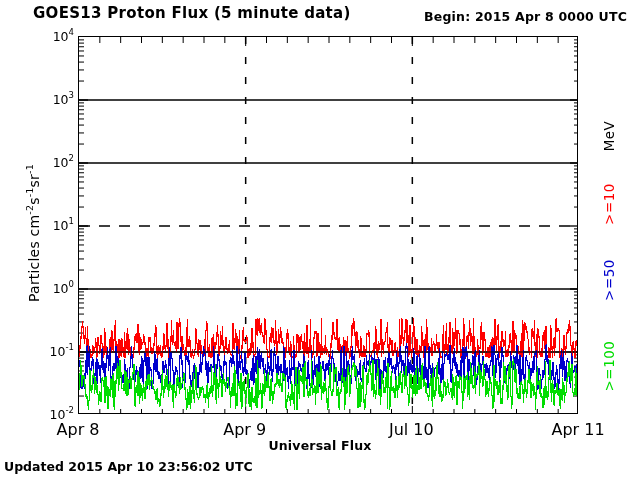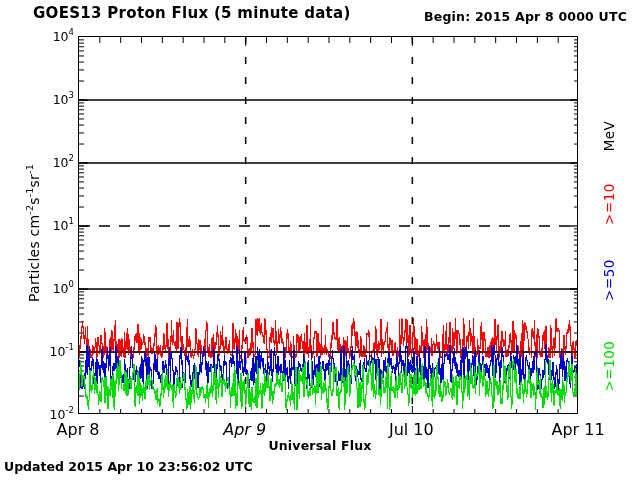--- a/index.html
+++ b/index.html
@@ -250,21 +250,21 @@
           <polyline points="0.00,313.04 0.58,320.14 1.16,306.85 1.74,304.66 2.31,296.26 2.89,290.97 3.47,284.14 4.05,290.62 4.63,293.01 5.21,305.05 5.79,306.17 6.37,290.37 6.94,301.18 7.52,301.76 8.10,308.68 8.68,289.27 9.26,317.24 9.84,311.93 10.42,319.87 11.00,320.13 11.57,311.99 12.15,319.43 12.73,320.98 13.31,314.74 13.89,308.41 14.47,316.05 15.05,315.40 15.63,313.09 16.20,309.65 16.78,301.03 17.36,315.15 17.94,320.59 18.52,310.59 19.10,299.92 19.68,308.38 20.25,308.81 20.83,315.39 21.41,314.43 21.99,297.92 22.57,301.85 23.15,307.99 23.73,320.57 24.31,317.13 24.88,320.66 25.46,290.52 26.04,312.52 26.62,294.83 27.20,320.67 27.78,313.60 28.36,319.64 28.94,318.18 29.51,320.88 30.09,318.56 30.67,306.14 31.25,300.43 31.83,318.92 32.41,305.67 32.99,294.39 33.56,294.89 34.14,315.38 34.72,308.00 35.30,298.66 35.88,290.57 36.46,283.51 37.04,308.92 37.62,306.12 38.19,307.16 38.77,309.30 39.35,320.85 39.93,301.56 40.51,320.46 41.09,318.91 41.67,308.10 42.25,300.63 42.82,319.95 43.40,301.88 43.98,311.05 44.56,315.13 45.14,320.60 45.72,295.04 46.30,320.63 46.88,307.89 47.45,296.29 48.03,311.59 48.61,290.57 49.19,318.28 49.77,297.29 50.35,314.30 50.93,314.67 51.50,310.52 52.08,319.67 52.66,320.29 53.24,317.66 53.82,320.70 54.40,319.45 54.98,312.23 55.56,298.90 56.13,304.22 56.71,298.67 57.29,296.23 57.87,306.13 58.45,304.56 59.03,286.96 59.61,308.28 60.19,318.08 60.76,295.54 61.34,310.33 61.92,312.69 62.50,302.44 63.08,306.32 63.66,306.90 64.24,304.23 64.81,297.22 65.39,306.51 65.97,305.23 66.55,318.03 67.13,311.50 67.71,320.46 68.29,317.02 68.87,310.96 69.44,320.84 70.02,300.23 70.60,305.32 71.18,299.62 71.76,312.19 72.34,311.24 72.92,316.77 73.50,311.33 74.07,314.01 74.65,316.16 75.23,302.63 75.81,303.59 76.39,288.45 76.97,290.43 77.55,317.02 78.13,308.57 78.70,320.92 79.28,307.55 79.86,316.76 80.44,315.97 81.02,310.71 81.60,307.88 82.18,320.71 82.75,314.98 83.33,320.24 83.91,313.81 84.49,296.93 85.07,297.82 85.65,301.55 86.23,314.46 86.81,311.69 87.38,303.65 87.96,285.97 88.54,311.89 89.12,302.11 89.70,320.90 90.28,316.89 90.86,319.83 91.44,313.86 92.01,301.08 92.59,283.13 93.17,308.36 93.75,304.94 94.33,293.04 94.91,305.17 95.49,307.16 96.06,309.30 96.64,303.92 97.22,314.85 97.80,284.84 98.38,287.06 98.96,311.60 99.54,300.68 100.12,285.35 100.69,280.95 101.27,290.41 101.85,294.99 102.43,319.44 103.01,314.01 103.59,299.52 104.17,311.67 104.75,312.62 105.32,313.47 105.90,318.90 106.48,314.11 107.06,310.31 107.64,317.77 108.22,281.81 108.80,309.84 109.38,301.66 109.95,310.27 110.53,299.05 111.11,304.41 111.69,318.16 112.27,320.89 112.85,315.98 113.43,312.57 114.00,319.07 114.58,320.73 115.16,318.18 115.74,313.50 116.32,311.22 116.90,291.48 117.48,305.64 118.06,307.19 118.63,306.53 119.21,320.48 119.79,301.78 120.37,312.94 120.95,303.39 121.53,314.62 122.11,308.08 122.69,308.59 123.26,320.50 123.84,317.81 124.42,318.60 125.00,318.32 125.58,302.13 126.16,315.05 126.74,294.94 127.31,292.52 127.89,283.84 128.47,305.73 129.05,313.74 129.63,320.12 130.21,307.13 130.79,319.06 131.37,320.64 131.94,321.09 132.52,301.02 133.10,319.98 133.68,307.61 134.26,296.78 134.84,307.40 135.42,318.18 136.00,305.48 136.57,311.74 137.15,305.82 137.73,306.45 138.31,287.99 138.89,296.03 139.47,306.33 140.05,318.84 140.63,310.68 141.20,311.80 141.78,294.05 142.36,306.77 142.94,307.92 143.52,288.79 144.10,309.25 144.68,302.90 145.25,318.15 145.83,314.62 146.41,301.28 146.99,299.94 147.57,306.34 148.15,313.96 148.73,317.25 149.31,313.54 149.88,309.24 150.46,303.35 151.04,315.75 151.62,316.04 152.20,318.29 152.78,318.17 153.36,315.63 153.94,286.31 154.51,304.14 155.09,312.51 155.67,300.78 156.25,306.41 156.83,291.77 157.41,312.35 157.99,312.82 158.56,298.69 159.14,314.97 159.72,317.38 160.30,293.11 160.88,317.29 161.46,320.80 162.04,319.90 162.62,320.57 163.19,304.83 163.77,297.02 164.35,289.65 164.93,302.80 165.51,302.34 166.09,304.45 166.67,306.10 167.25,301.94 167.82,298.46 168.40,306.86 168.98,320.61 169.56,318.66 170.14,311.40 170.72,319.35 171.30,305.82 171.88,317.88 172.45,296.71 173.03,291.29 173.61,291.63 174.19,314.60 174.77,320.10 175.35,319.62 175.93,318.29 176.50,315.64 177.08,281.84 177.66,293.20 178.24,299.16 178.82,281.02 179.40,285.83 179.98,294.00 180.56,280.86 181.13,297.54 181.71,292.62 182.29,286.37 182.87,295.33 183.45,295.70 184.03,299.01 184.61,304.72 185.19,306.47 185.76,282.01 186.34,282.65 186.92,292.06 187.50,312.51 188.08,312.65 188.66,316.74 189.24,320.45 189.81,320.60 190.39,320.00 190.97,300.50 191.55,296.48 192.13,305.58 192.71,289.62 193.29,293.05 193.87,301.05 194.44,290.81 195.02,305.00 195.60,309.35 196.18,304.72 196.76,283.37 197.34,317.80 197.92,316.00 198.50,312.95 199.07,304.44 199.65,292.43 200.23,307.38 200.81,303.61 201.39,289.80 201.97,294.15 202.55,305.93 203.13,300.95 203.70,307.41 204.28,305.06 204.86,310.13 205.44,320.18 206.02,309.90 206.60,320.99 207.18,310.85 207.75,301.78 208.33,291.66 208.91,295.52 209.49,314.25 210.07,309.97 210.65,310.24 211.23,319.87 211.81,304.36 212.38,317.96 212.96,320.93 213.54,320.41 214.12,319.04 214.70,299.12 215.28,319.01 215.86,320.99 216.44,320.48 217.01,319.88 217.59,297.20 218.17,306.09 218.75,296.74 219.33,301.25 219.91,315.74 220.49,300.11 221.06,313.16 221.64,307.75 222.22,296.90 222.80,302.43 223.38,307.40 223.96,312.03 224.54,304.23 225.12,320.30 225.69,296.48 226.27,315.64 226.85,308.88 227.43,316.54 228.01,287.95 228.59,305.88 229.17,318.50 229.75,320.43 230.32,303.02 230.90,312.00 231.48,282.46 232.06,315.27 232.64,318.49 233.22,318.92 233.80,320.07 234.38,311.48 234.95,301.73 235.53,294.77 236.11,294.93 236.69,296.87 237.27,293.67 237.85,320.47 238.43,313.90 239.00,295.81 239.58,314.02 240.16,316.02 240.74,305.45 241.32,320.85 241.90,320.36 242.48,281.39 243.06,318.40 243.63,309.06 244.21,313.16 244.79,314.35 245.37,315.42 245.95,311.07 246.53,298.04 247.11,314.51 247.69,318.00 248.26,314.19 248.84,312.94 249.42,319.36 250.00,319.02 250.58,320.72 251.16,320.97 251.74,317.98 252.31,297.72 252.89,303.54 253.47,301.19 254.05,285.28 254.63,289.25 255.21,299.92 255.79,302.31 256.37,300.09 256.94,302.89 257.52,296.97 258.10,281.75 258.68,312.14 259.26,312.68 259.84,302.18 260.42,299.59 261.00,315.00 261.57,307.10 262.15,310.30 262.73,320.56 263.31,307.76 263.89,315.67 264.47,300.24 265.05,315.94 265.63,303.28 266.20,319.32 266.78,303.13 267.36,307.35 267.94,314.82 268.52,298.67 269.10,315.75 269.68,312.74 270.25,317.80 270.83,320.63 271.41,319.23 271.99,309.73 272.57,307.10 273.15,286.37 273.73,298.75 274.31,281.55 274.88,283.80 275.46,287.26 276.04,297.17 276.62,316.43 277.20,302.88 277.78,295.19 278.36,296.13 278.94,310.73 279.51,303.36 280.09,315.65 280.67,319.21 281.25,318.29 281.83,298.78 282.41,310.27 282.99,319.78 283.56,317.54 284.14,319.62 284.72,307.97 285.30,310.96 285.88,320.31 286.46,312.77 287.04,313.92 287.62,295.72 288.19,297.29 288.77,297.76 289.35,294.34 289.93,295.49 290.51,313.70 291.09,319.58 291.67,318.50 292.25,320.31 292.82,316.82 293.40,314.25 293.98,315.39 294.56,312.32 295.14,305.01 295.72,317.27 296.30,304.31 296.88,289.26 297.45,317.73 298.03,314.63 298.61,320.56 299.19,303.81 299.77,315.84 300.35,307.42 300.93,308.08 301.50,299.70 302.08,281.97 302.66,320.31 303.24,306.09 303.82,301.92 304.40,316.64 304.98,306.88 305.56,306.54 306.13,304.09 306.71,297.52 307.29,293.98 307.87,292.02 308.45,285.22 309.03,310.59 309.61,309.30 310.19,316.63 310.76,299.93 311.34,304.36 311.92,304.69 312.50,315.69 313.08,303.45 313.66,318.17 314.24,318.48 314.81,318.57 315.39,306.45 315.97,306.42 316.55,305.07 317.13,317.36 317.71,320.09 318.29,310.01 318.87,319.35 319.44,319.06 320.02,319.10 320.60,282.33 321.18,308.86 321.76,312.10 322.34,294.81 322.92,281.26 323.50,292.54 324.07,301.96 324.65,308.77 325.23,300.16 325.81,293.57 326.39,295.50 326.97,282.34 327.55,311.90 328.13,294.64 328.70,282.70 329.28,317.57 329.86,320.34 330.44,304.91 331.02,288.51 331.60,306.16 332.18,316.79 332.75,320.97 333.33,306.44 333.91,301.95 334.49,280.87 335.07,291.23 335.65,299.92 336.23,317.25 336.81,299.78 337.38,317.75 337.96,301.73 338.54,312.47 339.12,320.39 339.70,313.09 340.28,318.43 340.86,308.44 341.44,313.37 342.01,314.39 342.59,288.66 343.17,300.95 343.75,294.76 344.33,320.54 344.91,314.44 345.49,313.17 346.06,302.28 346.64,297.15 347.22,315.01 347.80,282.06 348.38,312.69 348.96,306.38 349.54,312.31 350.12,316.19 350.69,312.94 351.27,310.15 351.85,316.22 352.43,301.37 353.01,318.68 353.59,310.59 354.17,306.73 354.75,304.63 355.32,309.91 355.90,314.85 356.48,311.69 357.06,307.47 357.64,296.63 358.22,312.30 358.80,306.47 359.38,316.21 359.95,304.97 360.53,320.02 361.11,314.83 361.69,320.36 362.27,320.84 362.85,320.35 363.43,318.35 364.00,299.01 364.58,287.78 365.16,318.86 365.74,320.27 366.32,299.11 366.90,298.55 367.48,285.71 368.06,312.31 368.63,321.06 369.21,309.62 369.79,299.89 370.37,306.19 370.95,284.57 371.53,303.30 372.11,309.95 372.69,314.39 373.26,316.54 373.84,291.36 374.42,312.32 375.00,306.39 375.58,308.67 376.16,293.45 376.74,281.40 377.31,315.36 377.89,317.00 378.47,298.41 379.05,293.16 379.63,294.82 380.21,297.44 380.79,307.60 381.37,302.44 381.94,321.09 382.52,319.10 383.10,312.16 383.68,320.72 384.26,294.41 384.84,281.16 385.42,315.11 386.00,313.76 386.57,316.75 387.15,317.84 387.73,300.27 388.31,298.16 388.89,301.07 389.47,312.23 390.05,296.10 390.63,283.45 391.20,297.93 391.78,308.90 392.36,296.61 392.94,298.76 393.52,305.28 394.10,317.06 394.68,281.12 395.25,320.99 395.83,307.99 396.41,318.54 396.99,314.05 397.57,319.77 398.15,316.64 398.73,302.16 399.31,318.82 399.88,310.15 400.46,310.48 401.04,312.08 401.62,301.66 402.20,285.87 402.78,286.70 403.36,317.73 403.94,315.27 404.51,309.95 405.09,295.30 405.67,298.85 406.25,306.20 406.83,319.60 407.41,319.43 407.99,317.24 408.56,310.45 409.14,320.90 409.72,310.66 410.30,309.80 410.88,320.62 411.46,316.42 412.04,305.10 412.62,302.37 413.19,311.72 413.77,299.63 414.35,303.47 414.93,309.26 415.51,297.14 416.09,281.95 416.67,292.34 417.25,314.14 417.82,306.70 418.40,288.89 418.98,288.33 419.56,306.39 420.14,320.36 420.72,318.68 421.30,303.61 421.88,314.22 422.45,307.34 423.03,293.92 423.61,295.82 424.19,306.50 424.77,308.98 425.35,308.40 425.93,306.44 426.50,294.27 427.08,319.86 427.66,313.23 428.24,313.02 428.82,319.74 429.40,317.47 429.98,309.30 430.56,310.19 431.13,295.66 431.71,299.13 432.29,309.16 432.87,318.39 433.45,294.89 434.03,284.17 434.61,308.40 435.19,314.91 435.76,293.13 436.34,302.19 436.92,297.85 437.50,312.25 438.08,320.45 438.66,320.77 439.24,309.31 439.81,316.90 440.39,315.43 440.97,320.69 441.55,304.27 442.13,320.19 442.71,296.09 443.29,320.49 443.87,282.73 444.44,317.58 445.02,301.38 445.60,285.06 446.18,287.54 446.76,291.19 447.34,290.10 447.92,293.78 448.50,300.89 449.07,302.22 449.65,303.23 450.23,317.75 450.81,316.58 451.39,314.74 451.97,314.08 452.55,320.70 453.13,290.63 453.70,293.75 454.28,301.81 454.86,301.44 455.44,282.96 456.02,308.41 456.60,313.05 457.18,320.60 457.75,296.86 458.33,321.06 458.91,292.00 459.49,292.43 460.07,300.81 460.65,318.01 461.23,314.43 461.81,320.35 462.38,317.73 462.96,310.76 463.54,320.30 464.12,297.13 464.70,299.37 465.28,292.82 465.86,312.40 466.44,296.28 467.01,288.83 467.59,319.30 468.17,319.02 468.75,318.69 469.33,320.59 469.91,310.27 470.49,320.67 471.06,320.67 471.64,287.57 472.22,293.27 472.80,305.55 473.38,320.78 473.96,311.22 474.54,308.67 475.12,300.09 475.69,318.69 476.27,300.10 476.85,282.84 477.43,281.35 478.01,294.30 478.59,293.81 479.17,290.77 479.75,292.67 480.32,295.40 480.90,320.71 481.48,318.07 482.06,314.38 482.64,311.08 483.22,319.27 483.80,320.13 484.38,303.20 484.95,298.03 485.53,312.30 486.11,313.17 486.69,317.47 487.27,304.77 487.85,297.38 488.43,292.53 489.00,295.74 489.58,287.51 490.16,291.30 490.74,283.07 491.32,301.38 491.90,307.41 492.48,312.94 493.06,320.87 493.63,309.23 494.21,303.90 494.79,308.41 495.37,317.97 495.95,320.52 496.53,305.75 497.11,303.93 497.69,303.39 498.26,311.31 498.84,311.41 499.42,311.96 500.00,305.01" fill="none" stroke="#ff0000" stroke-width="1.15" stroke-linejoin="miter" shape-rendering="crispEdges"></polyline>
           <polyline points="0.00,330.27 0.58,322.72 1.16,327.07 1.74,350.77 2.31,340.01 2.89,352.18 3.47,348.44 4.05,346.04 4.63,340.26 5.21,351.77 5.79,347.04 6.37,326.09 6.94,323.14 7.52,336.24 8.10,308.51 8.68,337.65 9.26,319.81 9.84,317.42 10.42,308.98 11.00,334.11 11.57,341.10 12.15,329.98 12.73,325.71 13.31,326.87 13.89,321.73 14.47,322.51 15.05,347.13 15.63,345.15 16.20,333.50 16.78,329.77 17.36,320.65 17.94,347.07 18.52,321.67 19.10,332.36 19.68,325.12 20.25,331.57 20.83,334.02 21.41,345.52 21.99,329.31 22.57,319.01 23.15,311.07 23.73,326.39 24.31,336.33 24.88,324.50 25.46,343.51 26.04,336.75 26.62,342.06 27.20,321.74 27.78,326.30 28.36,309.78 28.94,318.18 29.51,334.02 30.09,327.31 30.67,317.82 31.25,309.83 31.83,337.43 32.41,345.93 32.99,347.31 33.56,345.70 34.14,327.53 34.72,326.79 35.30,326.89 35.88,333.59 36.46,315.96 37.04,309.47 37.62,342.35 38.19,332.68 38.77,318.68 39.35,327.46 39.93,339.66 40.51,325.58 41.09,326.69 41.67,340.36 42.25,340.86 42.82,340.48 43.40,338.18 43.98,345.76 44.56,340.62 45.14,336.80 45.72,322.12 46.30,335.79 46.88,338.09 47.45,334.73 48.03,333.33 48.61,332.35 49.19,350.03 49.77,349.23 50.35,351.61 50.93,331.20 51.50,325.75 52.08,318.78 52.66,308.78 53.24,325.88 53.82,330.77 54.40,326.61 54.98,340.87 55.56,352.65 56.13,340.81 56.71,340.14 57.29,330.06 57.87,331.08 58.45,347.97 59.03,340.14 59.61,348.78 60.19,330.12 60.76,339.66 61.34,327.10 61.92,342.10 62.50,319.18 63.08,321.18 63.66,325.17 64.24,351.45 64.81,324.05 65.39,324.01 65.97,316.54 66.55,328.83 67.13,320.40 67.71,321.10 68.29,352.11 68.87,320.31 69.44,341.41 70.02,319.74 70.60,339.85 71.18,330.00 71.76,331.64 72.34,332.59 72.92,352.06 73.50,350.05 74.07,346.41 74.65,344.84 75.23,320.61 75.81,314.49 76.39,327.25 76.97,335.16 77.55,329.64 78.13,320.93 78.70,331.18 79.28,341.57 79.86,333.94 80.44,342.05 81.02,337.56 81.60,345.80 82.18,337.20 82.75,345.42 83.33,333.92 83.91,323.82 84.49,330.56 85.07,335.77 85.65,327.69 86.23,329.79 86.81,323.48 87.38,338.27 87.96,334.04 88.54,351.33 89.12,351.29 89.70,342.22 90.28,309.88 90.86,315.78 91.44,350.09 92.01,315.14 92.59,317.14 93.17,323.07 93.75,332.38 94.33,335.16 94.91,346.75 95.49,350.45 96.06,335.03 96.64,329.29 97.22,331.37 97.80,332.21 98.38,337.12 98.96,348.60 99.54,343.21 100.12,350.80 100.69,319.13 101.27,320.12 101.85,310.87 102.43,310.59 103.01,324.30 103.59,351.37 104.17,338.52 104.75,335.10 105.32,345.12 105.90,346.50 106.48,335.63 107.06,319.00 107.64,318.94 108.22,324.64 108.80,322.69 109.38,315.07 109.95,328.02 110.53,323.38 111.11,343.30 111.69,352.89 112.27,346.95 112.85,348.46 113.43,334.98 114.00,348.36 114.58,343.41 115.16,326.32 115.74,333.11 116.32,347.09 116.90,350.65 117.48,337.60 118.06,350.76 118.63,335.30 119.21,351.20 119.79,341.22 120.37,329.93 120.95,331.05 121.53,314.14 122.11,335.93 122.69,333.19 123.26,321.47 123.84,322.77 124.42,308.94 125.00,314.07 125.58,311.70 126.16,318.16 126.74,323.32 127.31,339.16 127.89,324.01 128.47,344.82 129.05,346.00 129.63,324.45 130.21,334.59 130.79,333.27 131.37,335.28 131.94,327.38 132.52,334.01 133.10,329.64 133.68,329.32 134.26,330.72 134.84,309.06 135.42,335.63 136.00,332.54 136.57,341.83 137.15,349.46 137.73,338.34 138.31,320.36 138.89,317.04 139.47,320.17 140.05,323.58 140.63,322.37 141.20,333.97 141.78,328.07 142.36,331.70 142.94,339.60 143.52,344.93 144.10,336.58 144.68,337.72 145.25,318.14 145.83,323.62 146.41,326.38 146.99,325.69 147.57,337.44 148.15,351.65 148.73,349.89 149.31,347.64 149.88,351.34 150.46,341.31 151.04,322.92 151.62,319.93 152.20,327.80 152.78,329.75 153.36,313.09 153.94,327.40 154.51,317.58 155.09,326.67 155.67,346.21 156.25,338.25 156.83,338.81 157.41,326.39 157.99,308.78 158.56,332.79 159.14,346.67 159.72,343.48 160.30,312.18 160.88,325.07 161.46,333.01 162.04,325.01 162.62,313.86 163.19,327.40 163.77,332.05 164.35,338.98 164.93,335.31 165.51,318.48 166.09,316.02 166.67,332.67 167.25,337.99 167.82,331.87 168.40,337.51 168.98,340.44 169.56,346.31 170.14,351.09 170.72,343.15 171.30,342.13 171.88,336.06 172.45,330.71 173.03,343.58 173.61,334.07 174.19,318.12 174.77,347.53 175.35,341.04 175.93,325.66 176.50,335.39 177.08,318.70 177.66,336.78 178.24,332.06 178.82,309.90 179.40,330.34 179.98,329.33 180.56,311.60 181.13,332.31 181.71,322.47 182.29,315.00 182.87,321.70 183.45,329.46 184.03,321.44 184.61,337.20 185.19,333.52 185.76,336.99 186.34,327.01 186.92,333.13 187.50,344.35 188.08,340.57 188.66,320.08 189.24,329.85 189.81,325.64 190.39,338.33 190.97,333.52 191.55,329.57 192.13,312.00 192.71,327.55 193.29,345.08 193.87,337.06 194.44,325.09 195.02,316.69 195.60,310.40 196.18,321.17 196.76,321.76 197.34,339.44 197.92,342.09 198.50,340.81 199.07,318.87 199.65,337.75 200.23,329.55 200.81,329.11 201.39,335.74 201.97,327.53 202.55,336.14 203.13,333.66 203.70,352.55 204.28,332.95 204.86,308.88 205.44,321.26 206.02,341.41 206.60,322.55 207.18,336.40 207.75,337.88 208.33,330.34 208.91,342.30 209.49,352.36 210.07,339.34 210.65,323.37 211.23,338.24 211.81,347.07 212.38,314.52 212.96,333.19 213.54,330.26 214.12,332.63 214.70,314.30 215.28,313.21 215.86,352.13 216.44,333.37 217.01,330.11 217.59,352.24 218.17,352.78 218.75,338.68 219.33,324.27 219.91,330.24 220.49,327.06 221.06,327.73 221.64,330.51 222.22,334.49 222.80,331.22 223.38,337.40 223.96,329.30 224.54,318.03 225.12,319.10 225.69,327.11 226.27,331.21 226.85,339.62 227.43,344.13 228.01,351.96 228.59,335.23 229.17,323.53 229.75,330.49 230.32,349.42 230.90,346.02 231.48,351.42 232.06,350.58 232.64,312.58 233.22,333.23 233.80,341.28 234.38,348.33 234.95,337.50 235.53,318.65 236.11,332.01 236.69,330.00 237.27,344.32 237.85,327.20 238.43,329.04 239.00,344.83 239.58,321.53 240.16,319.09 240.74,350.47 241.32,325.10 241.90,335.07 242.48,339.04 243.06,330.57 243.63,326.44 244.21,324.01 244.79,330.72 245.37,336.65 245.95,344.07 246.53,345.36 247.11,326.37 247.69,334.27 248.26,326.46 248.84,329.39 249.42,338.01 250.00,323.86 250.58,317.53 251.16,330.82 251.74,328.80 252.31,334.66 252.89,321.52 253.47,313.22 254.05,322.20 254.63,324.98 255.21,326.88 255.79,333.37 256.37,344.74 256.94,338.06 257.52,342.29 258.10,349.20 258.68,345.40 259.26,342.94 259.84,334.26 260.42,343.16 261.00,342.86 261.57,343.13 262.15,310.11 262.73,334.55 263.31,346.15 263.89,343.33 264.47,326.28 265.05,308.55 265.63,341.81 266.20,352.78 266.78,350.78 267.36,315.00 267.94,330.29 268.52,329.08 269.10,323.55 269.68,328.41 270.25,328.15 270.83,336.27 271.41,344.43 271.99,342.47 272.57,347.29 273.15,308.73 273.73,320.31 274.31,319.99 274.88,323.23 275.46,317.18 276.04,329.97 276.62,330.91 277.20,347.52 277.78,328.88 278.36,340.14 278.94,335.67 279.51,333.90 280.09,337.62 280.67,332.45 281.25,322.80 281.83,342.04 282.41,344.59 282.99,342.31 283.56,333.36 284.14,326.98 284.72,331.59 285.30,321.05 285.88,330.70 286.46,333.26 287.04,335.20 287.62,317.73 288.19,328.07 288.77,326.08 289.35,323.54 289.93,328.67 290.51,317.42 291.09,331.99 291.67,330.17 292.25,321.15 292.82,318.04 293.40,326.40 293.98,320.63 294.56,325.12 295.14,322.31 295.72,314.53 296.30,333.93 296.88,342.86 297.45,335.80 298.03,322.42 298.61,333.41 299.19,337.70 299.77,319.66 300.35,327.53 300.93,352.42 301.50,332.66 302.08,333.43 302.66,340.33 303.24,337.20 303.82,341.64 304.40,338.24 304.98,322.62 305.56,331.88 306.13,334.51 306.71,320.10 307.29,342.96 307.87,328.96 308.45,351.42 309.03,321.71 309.61,315.30 310.19,316.83 310.76,329.97 311.34,322.60 311.92,320.92 312.50,331.44 313.08,330.10 313.66,335.91 314.24,328.63 314.81,328.98 315.39,332.14 315.97,334.47 316.55,350.17 317.13,325.01 317.71,314.02 318.29,330.37 318.87,324.31 319.44,340.08 320.02,324.84 320.60,322.94 321.18,309.91 321.76,310.00 322.34,335.60 322.92,329.36 323.50,327.79 324.07,323.43 324.65,336.00 325.23,340.22 325.81,325.70 326.39,331.63 326.97,309.80 327.55,308.04 328.13,310.08 328.70,339.13 329.28,322.25 329.86,326.13 330.44,352.14 331.02,325.35 331.60,323.21 332.18,334.58 332.75,327.43 333.33,333.15 333.91,335.99 334.49,311.02 335.07,317.68 335.65,327.35 336.23,345.09 336.81,335.76 337.38,327.04 337.96,319.14 338.54,318.57 339.12,348.97 339.70,331.11 340.28,335.04 340.86,317.04 341.44,339.56 342.01,338.13 342.59,341.07 343.17,336.94 343.75,328.48 344.33,329.25 344.91,347.03 345.49,340.63 346.06,309.36 346.64,333.79 347.22,342.53 347.80,329.78 348.38,337.99 348.96,351.42 349.54,323.05 350.12,308.95 350.69,323.87 351.27,335.27 351.85,327.98 352.43,348.27 353.01,337.20 353.59,326.51 354.17,341.22 354.75,343.45 355.32,333.91 355.90,331.74 356.48,330.65 357.06,329.93 357.64,338.09 358.22,328.72 358.80,337.61 359.38,321.32 359.95,336.50 360.53,311.00 361.11,338.72 361.69,345.97 362.27,345.62 362.85,336.50 363.43,314.01 364.00,342.56 364.58,327.03 365.16,326.76 365.74,317.02 366.32,319.01 366.90,317.81 367.48,316.62 368.06,318.89 368.63,322.85 369.21,317.65 369.79,318.53 370.37,326.49 370.95,308.32 371.53,324.40 372.11,346.37 372.69,337.26 373.26,329.80 373.84,325.58 374.42,315.49 375.00,326.04 375.58,310.74 376.16,331.54 376.74,319.54 377.31,335.64 377.89,332.27 378.47,327.19 379.05,338.97 379.63,332.70 380.21,341.83 380.79,343.93 381.37,322.99 381.94,325.96 382.52,345.70 383.10,318.12 383.68,311.82 384.26,309.80 384.84,352.47 385.42,312.37 386.00,322.20 386.57,319.94 387.15,308.96 387.73,309.57 388.31,325.45 388.89,328.94 389.47,348.49 390.05,322.02 390.63,332.24 391.20,331.29 391.78,334.39 392.36,343.39 392.94,328.60 393.52,317.90 394.10,319.93 394.68,329.19 395.25,342.16 395.83,315.65 396.41,314.55 396.99,339.70 397.57,347.84 398.15,339.62 398.73,329.73 399.31,330.05 399.88,321.45 400.46,313.09 401.04,328.65 401.62,328.70 402.20,334.74 402.78,330.43 403.36,323.51 403.94,319.04 404.51,323.13 405.09,328.06 405.67,329.56 406.25,328.45 406.83,338.59 407.41,325.84 407.99,336.23 408.56,328.46 409.14,333.41 409.72,331.27 410.30,347.34 410.88,329.56 411.46,325.64 412.04,324.93 412.62,309.52 413.19,311.10 413.77,333.46 414.35,343.85 414.93,307.93 415.51,315.67 416.09,318.37 416.67,340.70 417.25,330.44 417.82,324.08 418.40,318.15 418.98,317.13 419.56,315.07 420.14,330.34 420.72,352.58 421.30,322.84 421.88,331.25 422.45,326.21 423.03,310.43 423.61,319.55 424.19,317.82 424.77,329.24 425.35,335.30 425.93,346.15 426.50,340.82 427.08,338.63 427.66,339.46 428.24,327.70 428.82,332.05 429.40,336.26 429.98,327.12 430.56,341.99 431.13,323.86 431.71,314.50 432.29,326.56 432.87,327.58 433.45,336.45 434.03,332.71 434.61,317.57 435.19,322.36 435.76,337.83 436.34,319.11 436.92,326.20 437.50,326.17 438.08,307.95 438.66,328.55 439.24,321.71 439.81,326.67 440.39,347.65 440.97,317.69 441.55,329.13 442.13,345.64 442.71,348.07 443.29,323.67 443.87,324.90 444.44,313.15 445.02,341.25 445.60,348.43 446.18,335.55 446.76,322.14 447.34,317.99 447.92,323.01 448.50,324.82 449.07,329.13 449.65,331.75 450.23,335.24 450.81,325.47 451.39,352.23 451.97,338.67 452.55,331.03 453.13,335.14 453.70,334.57 454.28,319.49 454.86,335.85 455.44,319.97 456.02,315.92 456.60,317.54 457.18,313.17 457.75,330.93 458.33,351.68 458.91,352.55 459.49,341.76 460.07,330.92 460.65,336.05 461.23,338.89 461.81,340.97 462.38,352.06 462.96,342.57 463.54,342.10 464.12,332.60 464.70,340.58 465.28,335.36 465.86,323.84 466.44,319.47 467.01,308.16 467.59,308.02 468.17,327.44 468.75,318.45 469.33,329.81 469.91,335.33 470.49,343.41 471.06,330.64 471.64,332.74 472.22,333.04 472.80,342.86 473.38,329.77 473.96,325.07 474.54,329.55 475.12,344.10 475.69,352.24 476.27,346.13 476.85,339.27 477.43,328.34 478.01,332.79 478.59,352.20 479.17,347.00 479.75,352.73 480.32,334.79 480.90,331.62 481.48,318.32 482.06,332.40 482.64,313.21 483.22,325.89 483.80,339.92 484.38,314.21 484.95,323.84 485.53,342.09 486.11,343.51 486.69,328.61 487.27,343.30 487.85,324.59 488.43,320.90 489.00,324.25 489.58,325.31 490.16,333.45 490.74,339.33 491.32,351.47 491.90,339.73 492.48,316.08 493.06,319.21 493.63,329.24 494.21,335.77 494.79,335.72 495.37,331.98 495.95,328.68 496.53,342.05 497.11,352.03 497.69,339.17 498.26,322.30 498.84,338.11 499.42,307.92 500.00,345.62" fill="none" stroke="#0000cc" stroke-width="1.15" stroke-linejoin="miter" shape-rendering="crispEdges"></polyline>
           <polyline points="0.00,352.64 0.58,344.74 1.16,334.42 1.74,323.08 2.31,337.10 2.89,349.64 3.47,342.01 4.05,338.19 4.63,341.79 5.21,339.36 5.79,349.79 6.37,347.34 6.94,360.00 7.52,357.21 8.10,361.66 8.68,358.86 9.26,372.67 9.84,365.20 10.42,360.37 11.00,332.69 11.57,336.78 12.15,355.54 12.73,347.65 13.31,353.00 13.89,341.91 14.47,331.88 15.05,340.14 15.63,357.37 16.20,349.29 16.78,339.62 17.36,355.63 17.94,348.54 18.52,354.50 19.10,357.73 19.68,368.10 20.25,358.96 20.83,355.22 21.41,355.57 21.99,364.72 22.57,341.28 23.15,343.95 23.73,340.55 24.31,346.39 24.88,350.06 25.46,339.77 26.04,366.33 26.62,344.14 27.20,338.61 27.78,359.41 28.36,348.53 28.94,372.06 29.51,349.78 30.09,352.73 30.67,356.10 31.25,360.45 31.83,340.62 32.41,345.96 32.99,350.90 33.56,360.75 34.14,336.32 34.72,364.03 35.30,372.66 35.88,343.67 36.46,359.50 37.04,344.44 37.62,331.44 38.19,336.19 38.77,326.49 39.35,353.90 39.93,329.02 40.51,348.23 41.09,323.20 41.67,325.37 42.25,346.05 42.82,351.43 43.40,351.93 43.98,351.71 44.56,346.66 45.14,354.37 45.72,332.89 46.30,356.59 46.88,334.21 47.45,344.49 48.03,358.53 48.61,340.00 49.19,357.71 49.77,345.43 50.35,341.73 50.93,346.36 51.50,339.03 52.08,351.79 52.66,341.44 53.24,341.77 53.82,337.92 54.40,331.97 54.98,327.36 55.56,351.89 56.13,370.20 56.71,351.10 57.29,351.89 57.87,355.50 58.45,335.38 59.03,358.73 59.61,334.52 60.19,343.69 60.76,367.38 61.34,346.38 61.92,347.75 62.50,349.39 63.08,359.26 63.66,363.48 64.24,347.35 64.81,349.23 65.39,354.17 65.97,361.73 66.55,361.89 67.13,342.02 67.71,353.10 68.29,337.70 68.87,349.15 69.44,339.95 70.02,337.07 70.60,353.09 71.18,346.33 71.76,345.90 72.34,340.55 72.92,343.06 73.50,344.55 74.07,350.46 74.65,352.26 75.23,352.42 75.81,356.03 76.39,355.24 76.97,362.88 77.55,361.01 78.13,351.00 78.70,365.01 79.28,363.87 79.86,361.07 80.44,366.15 81.02,369.15 81.60,367.85 82.18,353.54 82.75,343.71 83.33,333.04 83.91,348.96 84.49,360.95 85.07,354.52 85.65,355.00 86.23,338.15 86.81,352.28 87.38,343.93 87.96,341.93 88.54,332.00 89.12,353.78 89.70,360.24 90.28,344.19 90.86,350.18 91.44,344.77 92.01,350.31 92.59,353.21 93.17,346.77 93.75,357.46 94.33,370.72 94.91,347.59 95.49,348.75 96.06,355.89 96.64,359.26 97.22,358.25 97.80,344.18 98.38,338.16 98.96,348.08 99.54,340.40 100.12,351.75 100.69,356.61 101.27,339.59 101.85,352.64 102.43,346.43 103.01,346.84 103.59,341.69 104.17,341.19 104.75,337.26 105.32,335.68 105.90,353.22 106.48,350.20 107.06,363.19 107.64,372.73 108.22,369.42 108.80,351.67 109.38,367.07 109.95,368.05 110.53,364.52 111.11,348.21 111.69,372.00 112.27,357.23 112.85,359.65 113.43,344.07 114.00,351.18 114.58,336.01 115.16,365.74 115.74,353.54 116.32,352.70 116.90,328.48 117.48,349.88 118.06,357.68 118.63,357.59 119.21,362.27 119.79,362.75 120.37,357.35 120.95,350.32 121.53,358.70 122.11,355.37 122.69,352.13 123.26,349.68 123.84,349.73 124.42,357.03 125.00,361.10 125.58,357.14 126.16,358.96 126.74,365.90 127.31,351.58 127.89,348.75 128.47,346.47 129.05,361.20 129.63,371.00 130.21,350.87 130.79,354.51 131.37,355.96 131.94,356.20 132.52,329.25 133.10,356.03 133.68,360.43 134.26,344.80 134.84,335.11 135.42,342.66 136.00,348.37 136.57,327.31 137.15,367.11 137.73,339.94 138.31,345.30 138.89,347.18 139.47,360.77 140.05,347.56 140.63,330.17 141.20,345.63 141.78,339.83 142.36,348.13 142.94,359.90 143.52,358.61 144.10,342.19 144.68,335.88 145.25,349.46 145.83,342.52 146.41,355.38 146.99,350.83 147.57,345.61 148.15,343.49 148.73,340.26 149.31,340.50 149.88,351.21 150.46,348.78 151.04,356.83 151.62,370.62 152.20,350.41 152.78,359.68 153.36,357.05 153.94,349.04 154.51,335.95 155.09,358.62 155.67,328.89 156.25,338.09 156.83,371.56 157.41,355.76 157.99,369.33 158.56,342.07 159.14,348.63 159.72,348.59 160.30,345.51 160.88,344.38 161.46,364.55 162.04,336.29 162.62,371.71 163.19,368.11 163.77,345.49 164.35,353.90 164.93,344.54 165.51,341.75 166.09,357.39 166.67,370.12 167.25,351.87 167.82,352.00 168.40,347.82 168.98,337.30 169.56,336.92 170.14,370.32 170.72,352.26 171.30,358.71 171.88,369.06 172.45,372.49 173.03,349.78 173.61,360.08 174.19,366.26 174.77,360.81 175.35,366.37 175.93,358.64 176.50,368.86 177.08,340.82 177.66,368.45 178.24,371.30 178.82,323.26 179.40,361.25 179.98,353.08 180.56,356.77 181.13,355.50 181.71,346.53 182.29,361.96 182.87,372.46 183.45,356.21 184.03,347.18 184.61,347.99 185.19,358.83 185.76,332.86 186.34,354.97 186.92,347.78 187.50,344.27 188.08,351.12 188.66,346.64 189.24,334.53 189.81,346.85 190.39,354.98 190.97,363.93 191.55,355.59 192.13,341.23 192.71,345.27 193.29,366.56 193.87,364.47 194.44,356.22 195.02,354.78 195.60,356.57 196.18,345.75 196.76,348.93 197.34,344.30 197.92,335.99 198.50,346.20 199.07,346.02 199.65,341.76 200.23,350.59 200.81,348.31 201.39,336.02 201.97,348.55 202.55,346.02 203.13,355.37 203.70,336.12 204.28,342.03 204.86,336.15 205.44,344.27 206.02,340.49 206.60,361.97 207.18,372.56 207.75,367.81 208.33,358.11 208.91,361.37 209.49,354.66 210.07,359.90 210.65,363.51 211.23,358.03 211.81,368.79 212.38,344.06 212.96,348.91 213.54,347.56 214.12,364.08 214.70,354.59 215.28,372.78 215.86,347.74 216.44,347.85 217.01,330.48 217.59,372.39 218.17,372.54 218.75,347.18 219.33,356.84 219.91,332.50 220.49,362.03 221.06,339.82 221.64,338.87 222.22,339.83 222.80,342.10 223.38,346.99 223.96,330.27 224.54,347.84 225.12,359.98 225.69,331.24 226.27,323.57 226.85,340.84 227.43,348.01 228.01,342.00 228.59,355.70 229.17,359.90 229.75,360.36 230.32,350.60 230.90,359.35 231.48,348.30 232.06,347.06 232.64,323.12 233.22,358.29 233.80,349.97 234.38,353.07 234.95,356.19 235.53,348.82 236.11,349.00 236.69,368.48 237.27,343.81 237.85,331.52 238.43,348.82 239.00,356.40 239.58,336.11 240.16,335.64 240.74,340.85 241.32,351.61 241.90,326.99 242.48,363.42 243.06,349.45 243.63,349.51 244.21,356.92 244.79,345.33 245.37,354.81 245.95,346.65 246.53,342.40 247.11,354.14 247.69,354.04 248.26,371.10 248.84,372.74 249.42,365.41 250.00,349.44 250.58,348.97 251.16,327.20 251.74,352.95 252.31,355.34 252.89,358.85 253.47,355.98 254.05,354.30 254.63,327.35 255.21,344.91 255.79,334.05 256.37,335.12 256.94,329.79 257.52,343.24 258.10,359.19 258.68,357.27 259.26,350.29 259.84,369.45 260.42,372.67 261.00,355.32 261.57,352.24 262.15,355.17 262.73,350.92 263.31,330.96 263.89,339.01 264.47,349.87 265.05,339.87 265.63,372.72 266.20,363.49 266.78,348.09 267.36,340.32 267.94,356.64 268.52,340.25 269.10,329.70 269.68,328.64 270.25,342.33 270.83,360.04 271.41,345.17 271.99,340.57 272.57,339.47 273.15,329.95 273.73,328.60 274.31,330.37 274.88,324.88 275.46,336.99 276.04,339.45 276.62,328.03 277.20,336.20 277.78,351.38 278.36,352.09 278.94,371.37 279.51,340.71 280.09,369.86 280.67,347.86 281.25,344.65 281.83,369.59 282.41,348.68 282.99,352.31 283.56,329.70 284.14,329.08 284.72,356.33 285.30,371.36 285.88,372.66 286.46,359.33 287.04,357.86 287.62,347.21 288.19,335.78 288.77,348.21 289.35,342.06 289.93,335.06 290.51,322.92 291.09,329.89 291.67,334.36 292.25,338.78 292.82,353.73 293.40,349.54 293.98,323.14 294.56,359.53 295.14,354.04 295.72,347.11 296.30,362.06 296.88,358.80 297.45,349.01 298.03,337.20 298.61,322.91 299.19,336.97 299.77,356.91 300.35,357.74 300.93,351.61 301.50,368.17 302.08,356.97 302.66,342.60 303.24,334.34 303.82,340.44 304.40,355.39 304.98,355.35 305.56,350.36 306.13,355.74 306.71,348.07 307.29,336.40 307.87,338.52 308.45,371.61 309.03,325.89 309.61,349.75 310.19,350.43 310.76,372.68 311.34,365.43 311.92,341.44 312.50,334.24 313.08,354.16 313.66,352.87 314.24,354.05 314.81,349.45 315.39,356.06 315.97,360.91 316.55,343.19 317.13,350.86 317.71,339.12 318.29,360.70 318.87,355.43 319.44,339.34 320.02,350.74 320.60,347.58 321.18,334.43 321.76,340.07 322.34,354.93 322.92,356.03 323.50,337.01 324.07,340.38 324.65,333.83 325.23,342.33 325.81,351.58 326.39,341.69 326.97,328.67 327.55,349.46 328.13,350.23 328.70,357.46 329.28,357.57 329.86,368.90 330.44,350.72 331.02,337.44 331.60,350.72 332.18,337.31 332.75,340.63 333.33,360.97 333.91,358.06 334.49,337.54 335.07,346.87 335.65,356.97 336.23,332.52 336.81,358.69 337.38,329.26 337.96,356.95 338.54,348.49 339.12,352.67 339.70,331.41 340.28,353.20 340.86,347.51 341.44,337.68 342.01,351.97 342.59,340.57 343.17,325.59 343.75,340.96 344.33,343.74 344.91,349.57 345.49,342.51 346.06,345.46 346.64,356.14 347.22,346.54 347.80,354.44 348.38,360.02 348.96,357.76 349.54,364.09 350.12,358.71 350.69,347.12 351.27,348.00 351.85,337.59 352.43,363.03 353.01,362.69 353.59,370.12 354.17,330.28 354.75,358.43 355.32,361.41 355.90,360.10 356.48,340.08 357.06,353.85 357.64,343.75 358.22,325.42 358.80,337.85 359.38,346.14 359.95,356.51 360.53,348.26 361.11,359.98 361.69,346.29 362.27,363.18 362.85,364.76 363.43,356.63 364.00,361.01 364.58,341.77 365.16,349.44 365.74,345.25 366.32,345.80 366.90,357.89 367.48,357.69 368.06,349.69 368.63,342.11 369.21,349.01 369.79,354.71 370.37,357.63 370.95,355.10 371.53,353.11 372.11,350.59 372.69,357.01 373.26,363.18 373.84,337.46 374.42,351.62 375.00,358.94 375.58,360.86 376.16,342.30 376.74,341.60 377.31,338.21 377.89,368.39 378.47,360.72 379.05,343.82 379.63,345.78 380.21,352.02 380.79,338.06 381.37,342.77 381.94,339.91 382.52,349.31 383.10,356.16 383.68,372.38 384.26,353.04 384.84,337.56 385.42,356.35 386.00,350.58 386.57,352.27 387.15,337.67 387.73,343.25 388.31,334.95 388.89,359.60 389.47,343.29 390.05,342.83 390.63,363.28 391.20,333.08 391.78,324.71 392.36,347.13 392.94,338.41 393.52,338.74 394.10,351.33 394.68,350.59 395.25,350.57 395.83,329.31 396.41,356.94 396.99,337.69 397.57,340.87 398.15,336.16 398.73,338.11 399.31,336.73 399.88,324.76 400.46,358.96 401.04,343.31 401.62,332.67 402.20,341.37 402.78,335.37 403.36,347.87 403.94,349.48 404.51,323.87 405.09,335.31 405.67,339.02 406.25,344.55 406.83,360.36 407.41,348.70 407.99,344.46 408.56,347.80 409.14,357.95 409.72,358.98 410.30,346.10 410.88,345.03 411.46,340.04 412.04,345.90 412.62,355.66 413.19,359.53 413.77,372.29 414.35,367.29 414.93,327.99 415.51,364.79 416.09,343.91 416.67,342.70 417.25,346.69 417.82,352.01 418.40,343.72 418.98,358.44 419.56,347.66 420.14,355.49 420.72,348.99 421.30,342.75 421.88,366.65 422.45,360.89 423.03,367.18 423.61,362.68 424.19,345.43 424.77,324.62 425.35,343.78 425.93,329.31 426.50,340.16 427.08,346.65 427.66,337.56 428.24,360.60 428.82,363.39 429.40,351.48 429.98,329.49 430.56,340.29 431.13,323.61 431.71,359.34 432.29,360.20 432.87,371.75 433.45,336.88 434.03,324.12 434.61,323.23 435.19,328.89 435.76,344.52 436.34,345.26 436.92,331.80 437.50,356.70 438.08,350.78 438.66,361.26 439.24,356.25 439.81,361.94 440.39,349.23 440.97,361.89 441.55,352.88 442.13,344.16 442.71,345.93 443.29,349.29 443.87,350.32 444.44,366.41 445.02,353.97 445.60,357.07 446.18,340.93 446.76,347.61 447.34,360.89 447.92,357.41 448.50,352.89 449.07,343.39 449.65,334.22 450.23,331.94 450.81,336.61 451.39,358.29 451.97,360.51 452.55,345.28 453.13,354.05 453.70,349.47 454.28,346.49 454.86,358.82 455.44,349.32 456.02,356.11 456.60,372.67 457.18,354.89 457.75,344.25 458.33,328.72 458.91,347.87 459.49,346.22 460.07,343.90 460.65,357.28 461.23,338.52 461.81,358.35 462.38,357.42 462.96,359.04 463.54,369.79 464.12,371.27 464.70,354.63 465.28,349.37 465.86,367.96 466.44,324.05 467.01,352.04 467.59,360.69 468.17,353.59 468.75,363.01 469.33,353.33 469.91,339.75 470.49,342.25 471.06,322.90 471.64,326.29 472.22,364.91 472.80,360.01 473.38,343.21 473.96,355.15 474.54,346.56 475.12,368.78 475.69,352.79 476.27,354.21 476.85,356.83 477.43,352.19 478.01,346.08 478.59,348.03 479.17,359.25 479.75,355.97 480.32,351.34 480.90,367.61 481.48,372.01 482.06,352.19 482.64,362.35 483.22,363.53 483.80,340.53 484.38,357.80 484.95,348.11 485.53,366.39 486.11,355.19 486.69,358.68 487.27,353.00 487.85,342.67 488.43,343.82 489.00,335.36 489.58,339.98 490.16,323.89 490.74,328.50 491.32,346.12 491.90,330.82 492.48,344.27 493.06,326.82 493.63,351.10 494.21,357.96 494.79,359.54 495.37,353.43 495.95,356.70 496.53,330.95 497.11,358.80 497.69,341.84 498.26,333.42 498.84,346.24 499.42,345.40 500.00,341.63" fill="none" stroke="#00dd00" stroke-width="1.15" stroke-linejoin="miter" shape-rendering="crispEdges"></polyline>
           <line x1="0" y1="315" x2="500" y2="315" stroke="#000" stroke-width="1.2"></line>
         </svg>
     </div>
   </div>
 
   <div id="xticks">
       <div class="xtick-label" style="left: 78px;">Apr 8</div>
-      <div class="xtick-label" style="left: 244.667px; font-style: italic;">Apr 9</div>
+      <div class="xtick-label" style="left: 244.667px;">Apr 9</div>
       <div class="xtick-label" style="left: 411.333px;">Jul 10</div>
       <div class="xtick-label" style="left: 578px; text-align: center;">Apr 11</div>
     </div>
 
   <div class="txt" id="xtitle">Universal Flux</div>
 
   <div id="legend">
       <div class="legend-item" style="top: 128px; color: rgb(0, 0, 0); left: 564px;">MeV</div>
       <div class="legend-item" style="top: 196px; color: rgb(255, 0, 0); left: 564px;">&gt;=10</div>
       <div class="legend-item" style="top: 272px; color: rgb(0, 0, 204); left: 564px;">&gt;=50</div>

